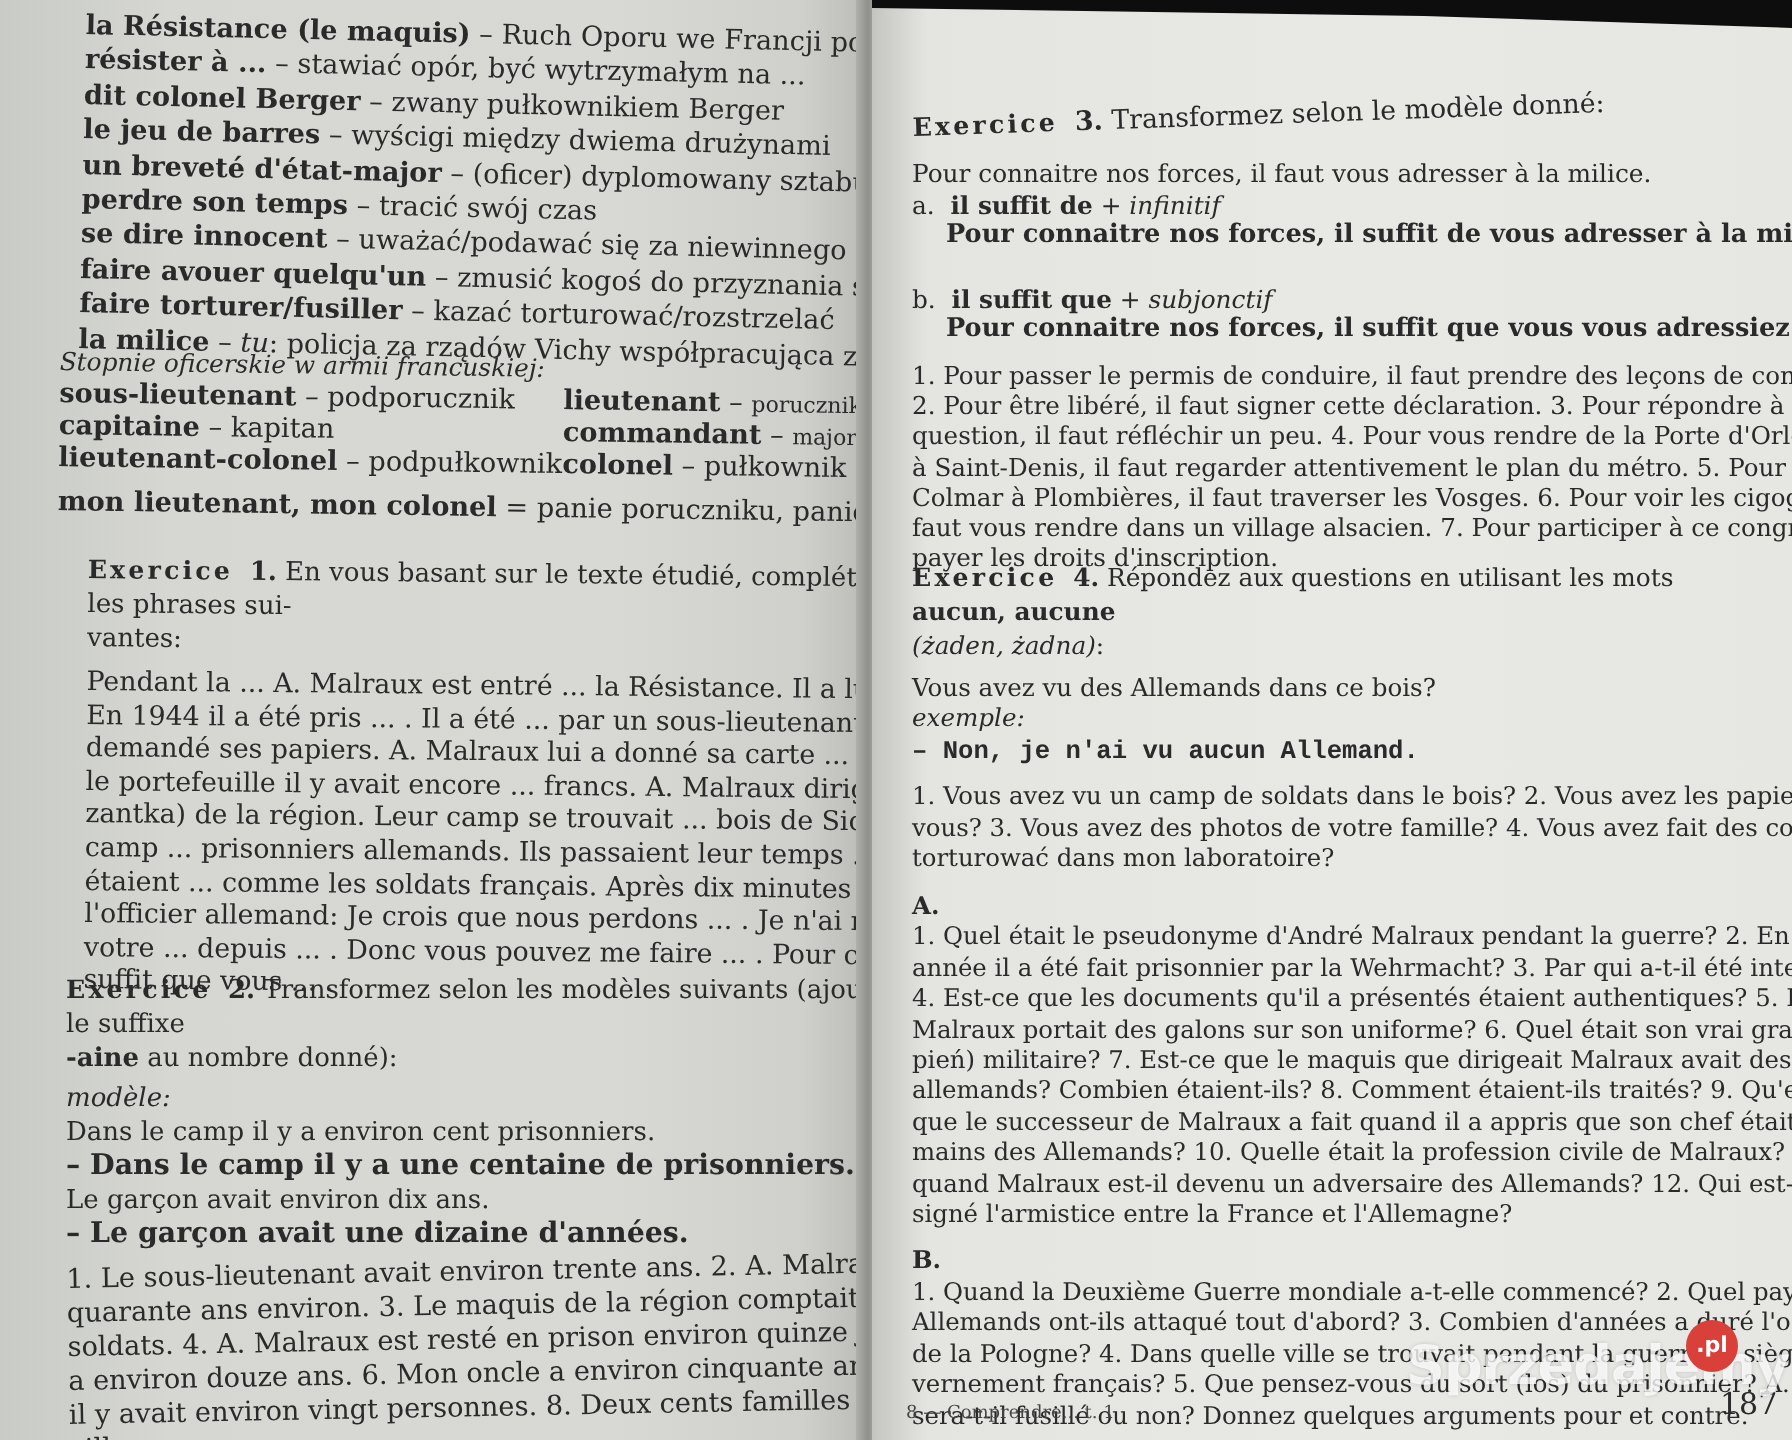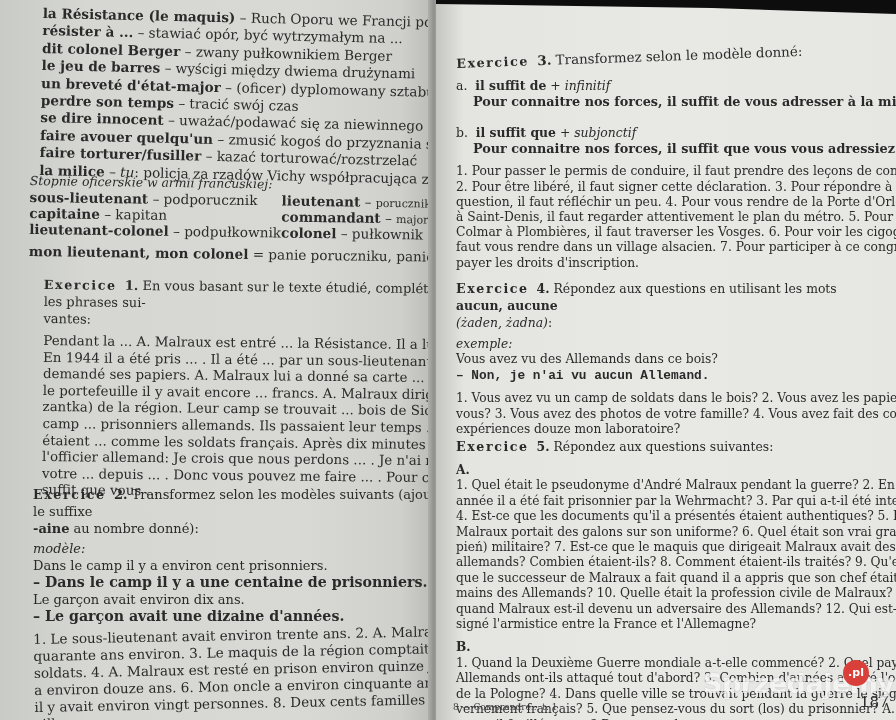--- a/index.html
+++ b/index.html
@@ -167,20 +167,21 @@
 
 <div class="page page-right"></div>
 
 <div class="txt r ex3">
   <div class="title">
     <span class="ex-title">Exercice</span>&nbsp;
     <span class="b">3.</span>
     <span>Transformez selon le modèle donné:</span>
   </div>
   <div style="margin-top:6px">
+    <span class="line">Pour connaitre nos forces, il faut vous adresser à la milice.</span>
     <span class="line"><span>a.</span>&nbsp;&nbsp;<span class="b">il suffit de</span><span> + </span><span class="i">infinitif</span></span>
     <span class="line bold-line">Pour connaitre nos forces, il suffit de vous adresser à la milice.</span>
     <span class="line" style="margin-top:16px"><span>b.</span>&nbsp;&nbsp;<span class="b">il suffit que</span><span> + </span><span class="i">subjonctif</span></span>
     <span class="line bold-line">Pour connaitre nos forces, il suffit que vous vous adressiez à la milice.</span>
   </div>
   <div class="items">
     <span>1. Pour passer le permis de conduire, il faut prendre des leçons de conduite.</span>
     <span>2. Pour être libéré, il faut signer cette déclaration. 3. Pour répondre à cette</span>
     <span>question, il faut réfléchir un peu.  4. Pour vous rendre de la Porte d'Orléans</span>
     <span>à Saint-Denis, il faut regarder attentivement le plan du métro. 5. Pour aller de</span>
@@ -191,37 +192,32 @@
 </div>
 
 <div class="txt r ex4">
   <div style="font-size:12.4px">
     <span class="ex-title">Exercice</span>&nbsp;
     <span class="b">4.</span>
     <span>Répondez aux questions en utilisant les mots </span><span class="b">aucun, aucune</span><br>
     <span class="i">(żaden, żadna)</span><span>:</span>
   </div>
   <div style="margin-top:6px">
+    <span class="line">Vous avez vu des Allemands dans ce bois?</span>
     <span class="line i">exemple:</span>
-    <span class="line">Vous avez vu des Allemands dans ce bois?</span>
     <span class="line ans">– Non, je n'ai vu aucun Allemand.</span>
   </div>
   <div class="items">
     <span>1. Vous avez vu un camp de soldats dans le bois?  2. Vous avez les papiers sur</span>
     <span>vous? 3. Vous avez des photos de votre famille? 4. Vous avez fait des cours à</span>
-    <span>expériences douze mon laboratoire?</span>
+    <span>torturować dans mon laboratoire?</span>
   </div>
 </div>
 
 <div class="txt r ex5">
-  <div style="font-size:12.4px">
-    <span class="ex-title">Exercice</span>&nbsp;
-    <span class="b">5.</span>
-    <span>Répondez aux questions suivantes:</span>
-  </div>
   <div class="items">
     <span><b>A.</b><span> 1. Quel était le pseudonyme d'André Malraux pendant la guerre? 2. En quelle</span></span>
     <span>année il a été fait prisonnier par la Wehrmacht? 3. Par qui a-t-il été interrogé?</span>
     <span>4. Est-ce que les documents qu'il a présentés étaient authentiques? 5. Est-ce que</span>
     <span>Malraux portait des galons sur son uniforme? 6. Quel était son vrai grade (sto-</span>
     <span>pień) militaire? 7. Est-ce que le maquis que dirigeait Malraux avait des prisonniers</span>
     <span>allemands? Combien étaient-ils? 8. Comment étaient-ils traités? 9. Qu'est-ce</span>
     <span>que le successeur de Malraux a fait quand il a appris que son chef était entre les</span>
     <span>mains des Allemands? 10. Quelle était la profession civile de Malraux? 11. Depuis</span>
     <span>quand Malraux est-il devenu un adversaire des Allemands? 12. Qui est-ce qui a</span>

